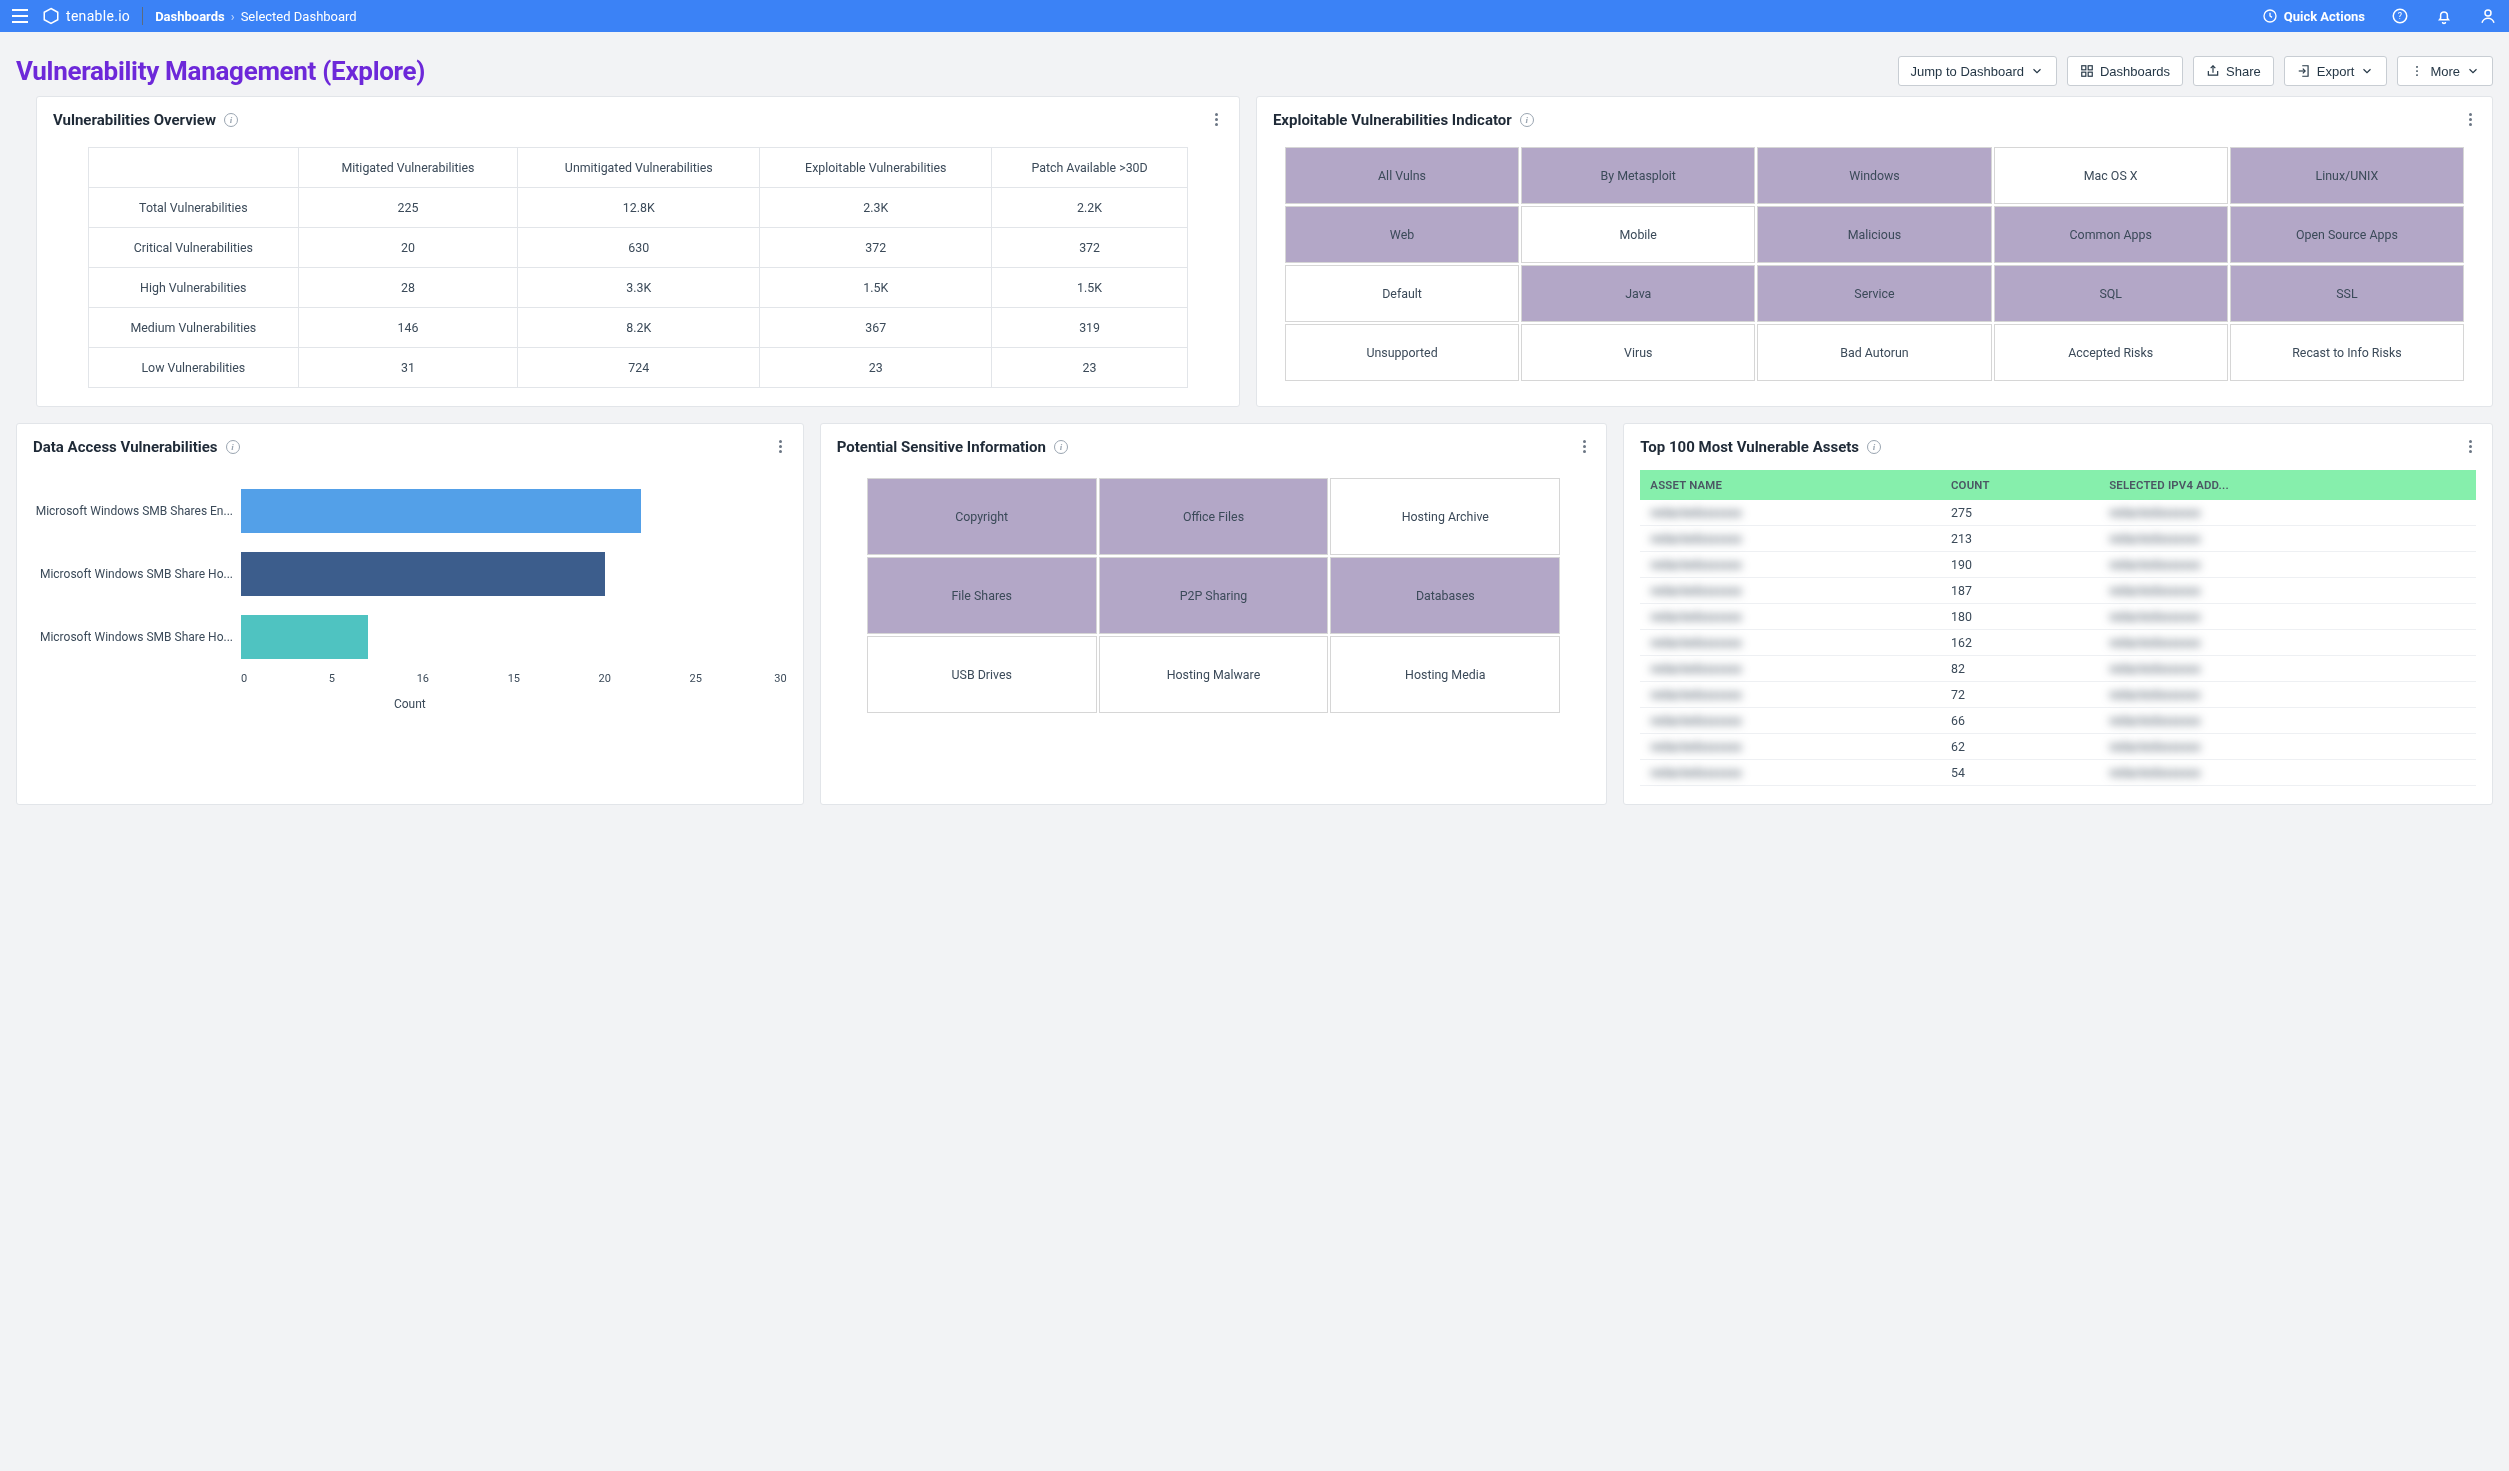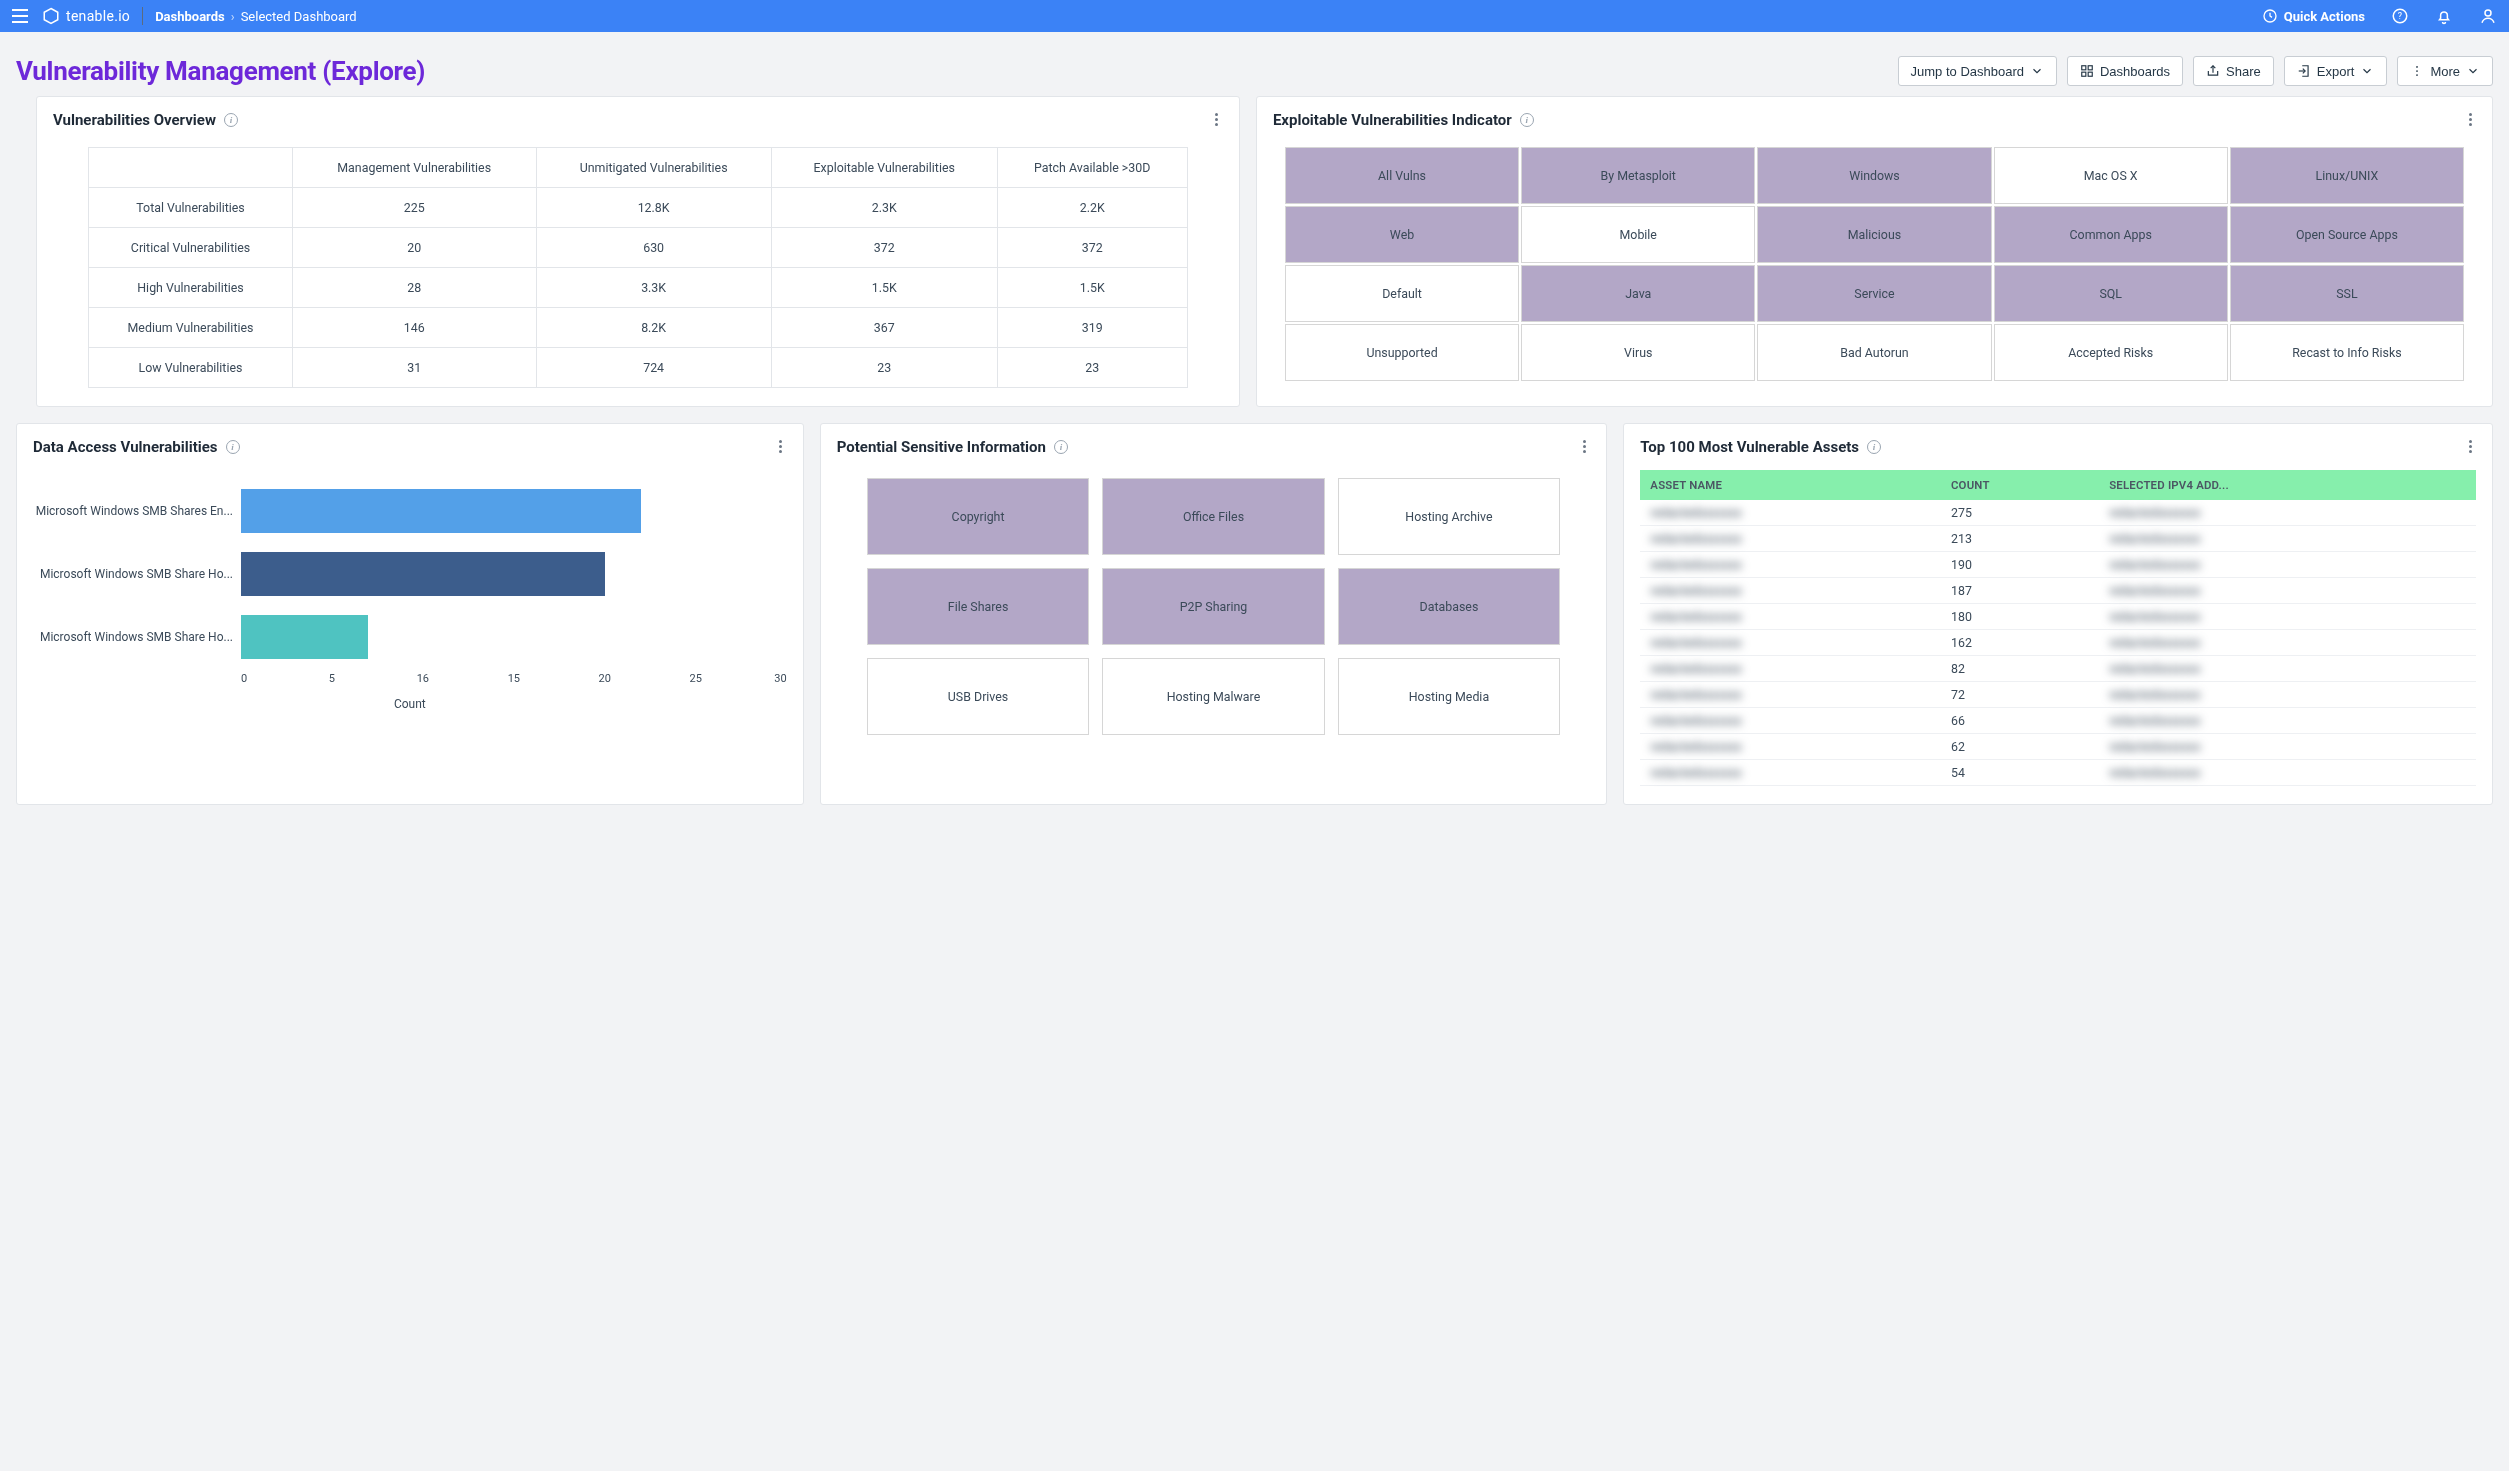--- a/index.html
+++ b/index.html
@@ -61,21 +61,21 @@
 .bar-area { display:flex; }
 .bar-labels { display:flex; flex-direction:column; justify-content:space-around; height:198px; width:208px; text-align:right; font-size:12px; color:#3b4a59; padding-top:10px; padding-right:8px; }
 .bar-plot { position:relative; flex:1; height:198px; padding-top:10px; }
 .bar-plot .bars { display:flex; flex-direction:column; justify-content:space-around; height:100%; }
 .bar { height:44px; }
 .bar-xaxis { display:flex; width:100%; font-size:11px; color:#3b4a59; padding-left:208px; margin-top:4px; }
 .bar-xaxis span { display:inline-block; }
 .bar-xlabel { text-align:center; font-size:12px; color:#3b4a59; margin-top:12px; }
 
 
-.psi-grid { display:grid; grid-template-columns: repeat(3,1fr); gap:13px; margin: 22px auto 0 auto; width:92%; }
+.psi-grid { display:grid; grid-template-columns: repeat(3,1fr); gap:2px; margin: 22px auto 0 auto; width:92%; }
 .psi-cell { border:1px solid #d6d6d6; padding: 30px 6px; text-align:center; font-size:12.4px; color:#3b4a59; background:#fff; cursor:pointer; }
 .psi-cell.active { background:#b3a7c7; }
 
 
 .top-tbl { width:100%; border-collapse:collapse; font-size:12.4px; }
 .top-tbl th { background:#86efac; text-align:left; padding: 8px 10px; color:#4b5663; font-weight:600; font-size:11.4px; letter-spacing:0.2px; }
 .top-tbl td { padding:5px 10px; border-bottom:1px solid #eef0f3; color:#3b4a59; }
 .blur { filter: blur(4px); user-select:none; }
 
 svg.ico { width:14px; height:14px; stroke:#253746; fill:none; stroke-width:2; }
@@ -191,21 +191,21 @@
       </div>
       <div class="more">
           <span></span>
           <span></span>
           <span></span>
         </div>
       <table class="ov-table">
         <thead>
             <tr id="ov-head">
               <th></th>
-              <th>Management Vulnerabilities</th>
+              <th>Mitigated Vulnerabilities</th>
               <th>Unmitigated Vulnerabilities</th>
               <th>Exploitable Vulnerabilities</th>
               <th>Patch Available &gt;30D</th>
             </tr>
           </thead>
         <tbody id="ov-body">
             <tr>
               <td>Total Vulnerabilities</td>
               <td>225</td>
               <td>12.8K</td>

